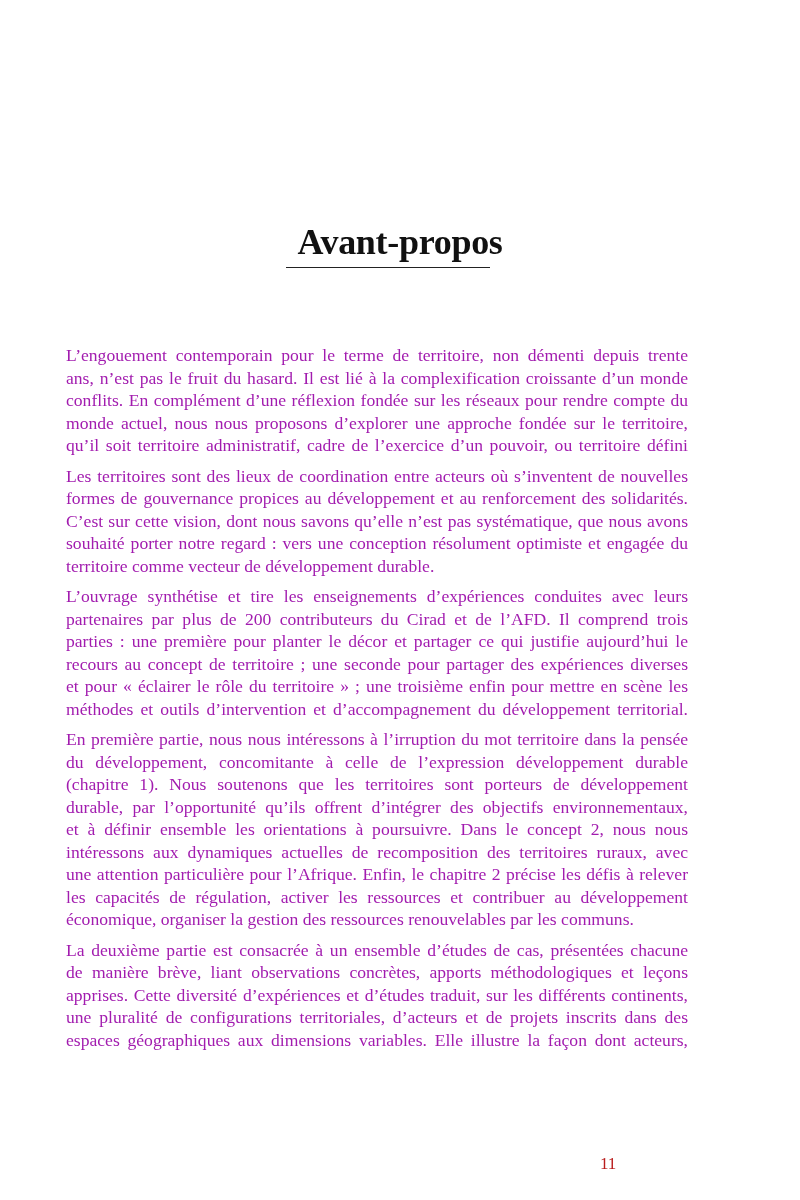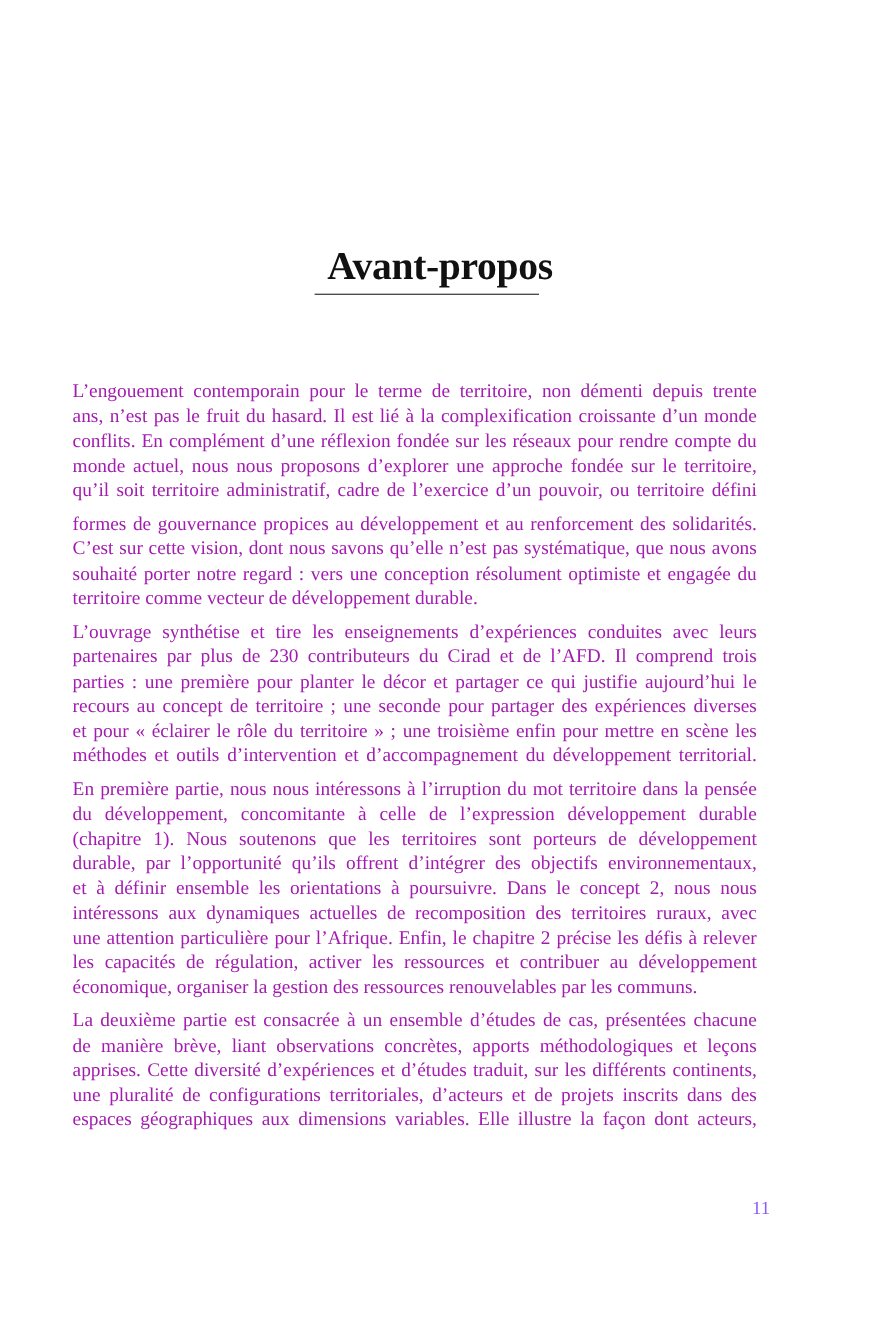--- a/index.html
+++ b/index.html
@@ -21,49 +21,50 @@
       font-size: 17.6px; color: #a21caf; margin-top: 28px;
     }
     .para { margin: 0 0 8px 0; }
     .line {
       display: block; height: 22.5px; line-height: 22.5px;
       text-align: justify; text-align-last: justify; white-space: nowrap;
       overflow: visible;
     }
     .line.last { text-align-last: left; }
     .page-number {
-      position: absolute; left: 600px; width: 100px; top: 1089px;
-      text-align: right; font-family: "Liberation Serif", "DejaVu Serif", serif;
-      font-size: 17px; color: #8b5cf6;
+      position: absolute; left: 600px; width: 100px; top: 1154px;
+      font-family: "Liberation Serif", "DejaVu Serif", serif;
+      font-size: 17px; color: #b91c1c;
     }
   </style>
 </head>
 <body>
 
 <div class="page">
   <h1 class="title" style="margin:0;">Avant-propos</h1>
   <div class="title-rule"></div>
 
   <div class="body-text">
     <p class="para">
       <span class="line">L’engouement contemporain pour le terme de territoire, non démenti depuis trente</span>
       <span class="line">ans, n’est pas le fruit du hasard. Il est lié à la complexification croissante d’un monde</span>
       <span class="line">conflits. En complément d’une réflexion fondée sur les réseaux pour rendre compte du</span>
       <span class="line">monde actuel, nous nous proposons d’explorer une approche fondée sur le territoire,</span>
       <span class="line">qu’il soit territoire administratif, cadre de l’exercice d’un pouvoir, ou territoire défini</span>
     </p>
     <p class="para">
+      <span class="line">Les territoires sont des lieux de coordination entre acteurs où s’inventent de nouvelles</span>
       <span class="line">formes de gouvernance propices au développement et au renforcement des solidarités.</span>
       <span class="line">C’est sur cette vision, dont nous savons qu’elle n’est pas systématique, que nous avons</span>
       <span class="line">souhaité porter notre regard : vers une conception résolument optimiste et engagée du</span>
       <span class="line last">territoire comme vecteur de développement durable.</span>
     </p>
     <p class="para">
       <span class="line">L’ouvrage synthétise et tire les enseignements d’expériences conduites avec leurs</span>
-      <span class="line">partenaires par plus de 230 contributeurs du Cirad et de l’AFD. Il comprend trois</span>
+      <span class="line">partenaires par plus de 200 contributeurs du Cirad et de l’AFD. Il comprend trois</span>
       <span class="line">parties : une première pour planter le décor et partager ce qui justifie aujourd’hui le</span>
       <span class="line">recours au concept de territoire ; une seconde pour partager des expériences diverses</span>
       <span class="line">et pour « éclairer le rôle du territoire » ; une troisième enfin pour mettre en scène les</span>
       <span class="line">méthodes et outils d’intervention et d’accompagnement du développement territorial.</span>
     </p>
     <p class="para">
       <span class="line">En première partie, nous nous intéressons à l’irruption du mot territoire dans la pensée</span>
       <span class="line">du développement, concomitante à celle de l’expression développement durable</span>
       <span class="line">(chapitre 1). Nous soutenons que les territoires sont porteurs de développement</span>
       <span class="line">durable, par l’opportunité qu’ils offrent d’intégrer des objectifs environnementaux,</span>

